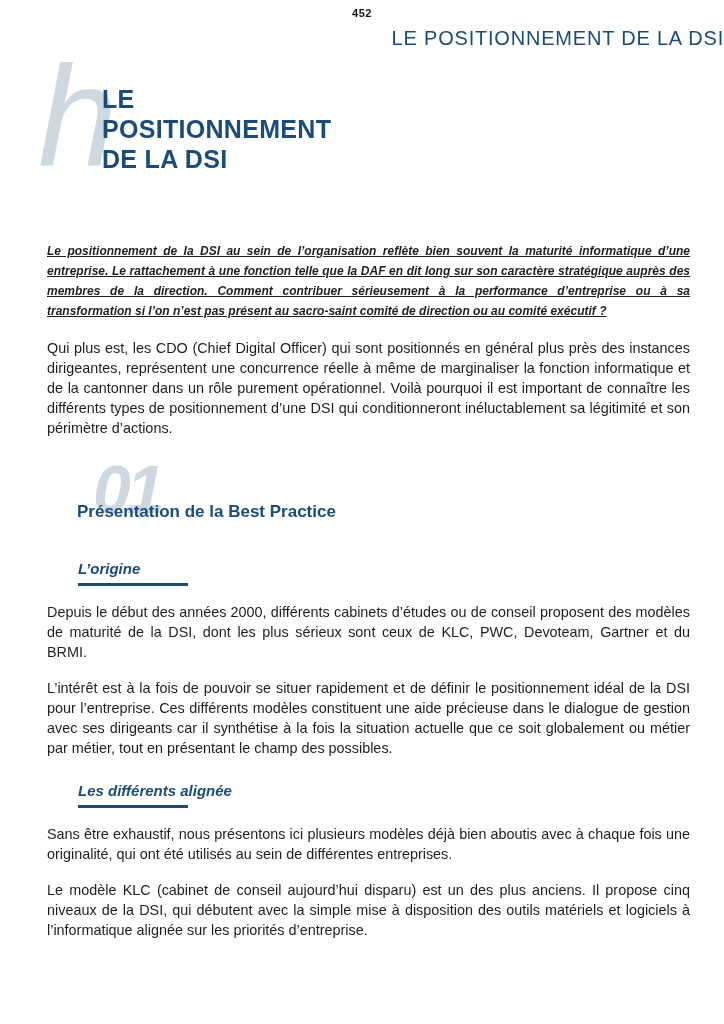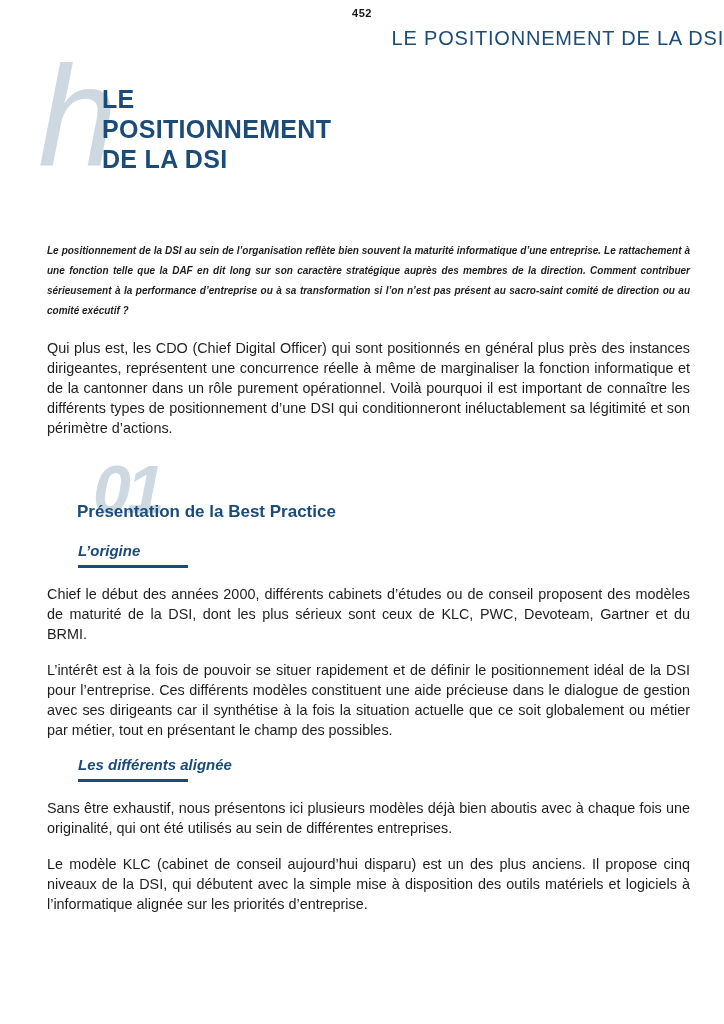--- a/index.html
+++ b/index.html
@@ -53,22 +53,23 @@
   .content{
     position:absolute;top:241px;left:47px;width:643px;
   }
   .content p{
     font-size:14.4px;line-height:20px;
     text-align:justify;
     color:var(--text);
   }
   p.intro{
     font-weight:700;font-style:italic;
-    font-size:10px;
+    font-size:12px;
     margin-bottom:17px;
+    text-decoration:underline;
   }
   p.body-par{margin-bottom:16px;}
   
   .section-heading{
     position:relative;height:80px;margin-left:30px;margin-top:18px;
   }
   .bg-number{
     position:absolute;left:16px;top:0;
     font-size:68px;line-height:66px;
     font-style:italic;font-weight:700;
@@ -85,21 +86,21 @@
   .subhead-wrap{margin-left:31px;margin-bottom:16px;}
   .subsection-title{
     font-size:15px;font-weight:700;font-style:italic;
     color:var(--accent-dark);
     white-space:nowrap;
   }
   .subsection-rule{
     width:110px;height:3px;margin-top:6px;
     background:var(--accent-dark);
   }
-  .subsection{margin-top:6px;}
+  .subsection{margin-top:24px;}
 </style>
 </head>
 <body>
 
 <div class="page">
 
   <div class="page-number">452</div>
 
   <div class="running-header">LE POSITIONNEMENT DE LA DSI</div>
 
@@ -121,21 +122,21 @@
     <div class="section-heading">
       <span class="bg-number">01</span>
       <h2 class="section-title">Présentation de la Best Practice</h2>
     </div>
 
     <div class="subsection">
       <div class="subhead-wrap">
         <h3 class="subsection-title">L’origine</h3>
         <div class="subsection-rule"></div>
       </div>
-      <p class="body-par">Chief le début des années 2000, différents cabinets d’études ou de conseil proposent des modèles de maturité de la DSI, dont les plus sérieux sont ceux de KLC, PWC, Devoteam, Gartner et du BRMI.</p>
+      <p class="body-par">Depuis le début des années 2000, différents cabinets d’études ou de conseil proposent des modèles de maturité de la DSI, dont les plus sérieux sont ceux de KLC, PWC, Devoteam, Gartner et du BRMI.</p>
       <p class="body-par">L’intérêt est à la fois de pouvoir se situer rapidement et de définir le positionnement idéal de la DSI pour l’entreprise. Ces différents modèles constituent une aide précieuse dans le dialogue de gestion avec ses dirigeants car il synthétise à la fois la situation actuelle que ce soit globalement ou métier par métier, tout en présentant le champ des possibles.</p>
     </div>
 
     <div class="subsection">
       <div class="subhead-wrap">
         <h3 class="subsection-title">Les différents alignée</h3>
         <div class="subsection-rule"></div>
       </div>
       <p class="body-par">Sans être exhaustif, nous présentons ici plusieurs modèles déjà bien aboutis avec à chaque fois une originalité, qui ont été utilisés au sein de différentes entreprises.</p>
       <p class="body-par">Le modèle KLC (cabinet de conseil aujourd’hui disparu) est un des plus anciens. Il propose cinq niveaux de la DSI, qui débutent avec la simple mise à disposition des outils matériels et logiciels à l’informatique alignée sur les priorités d’entreprise.</p>

